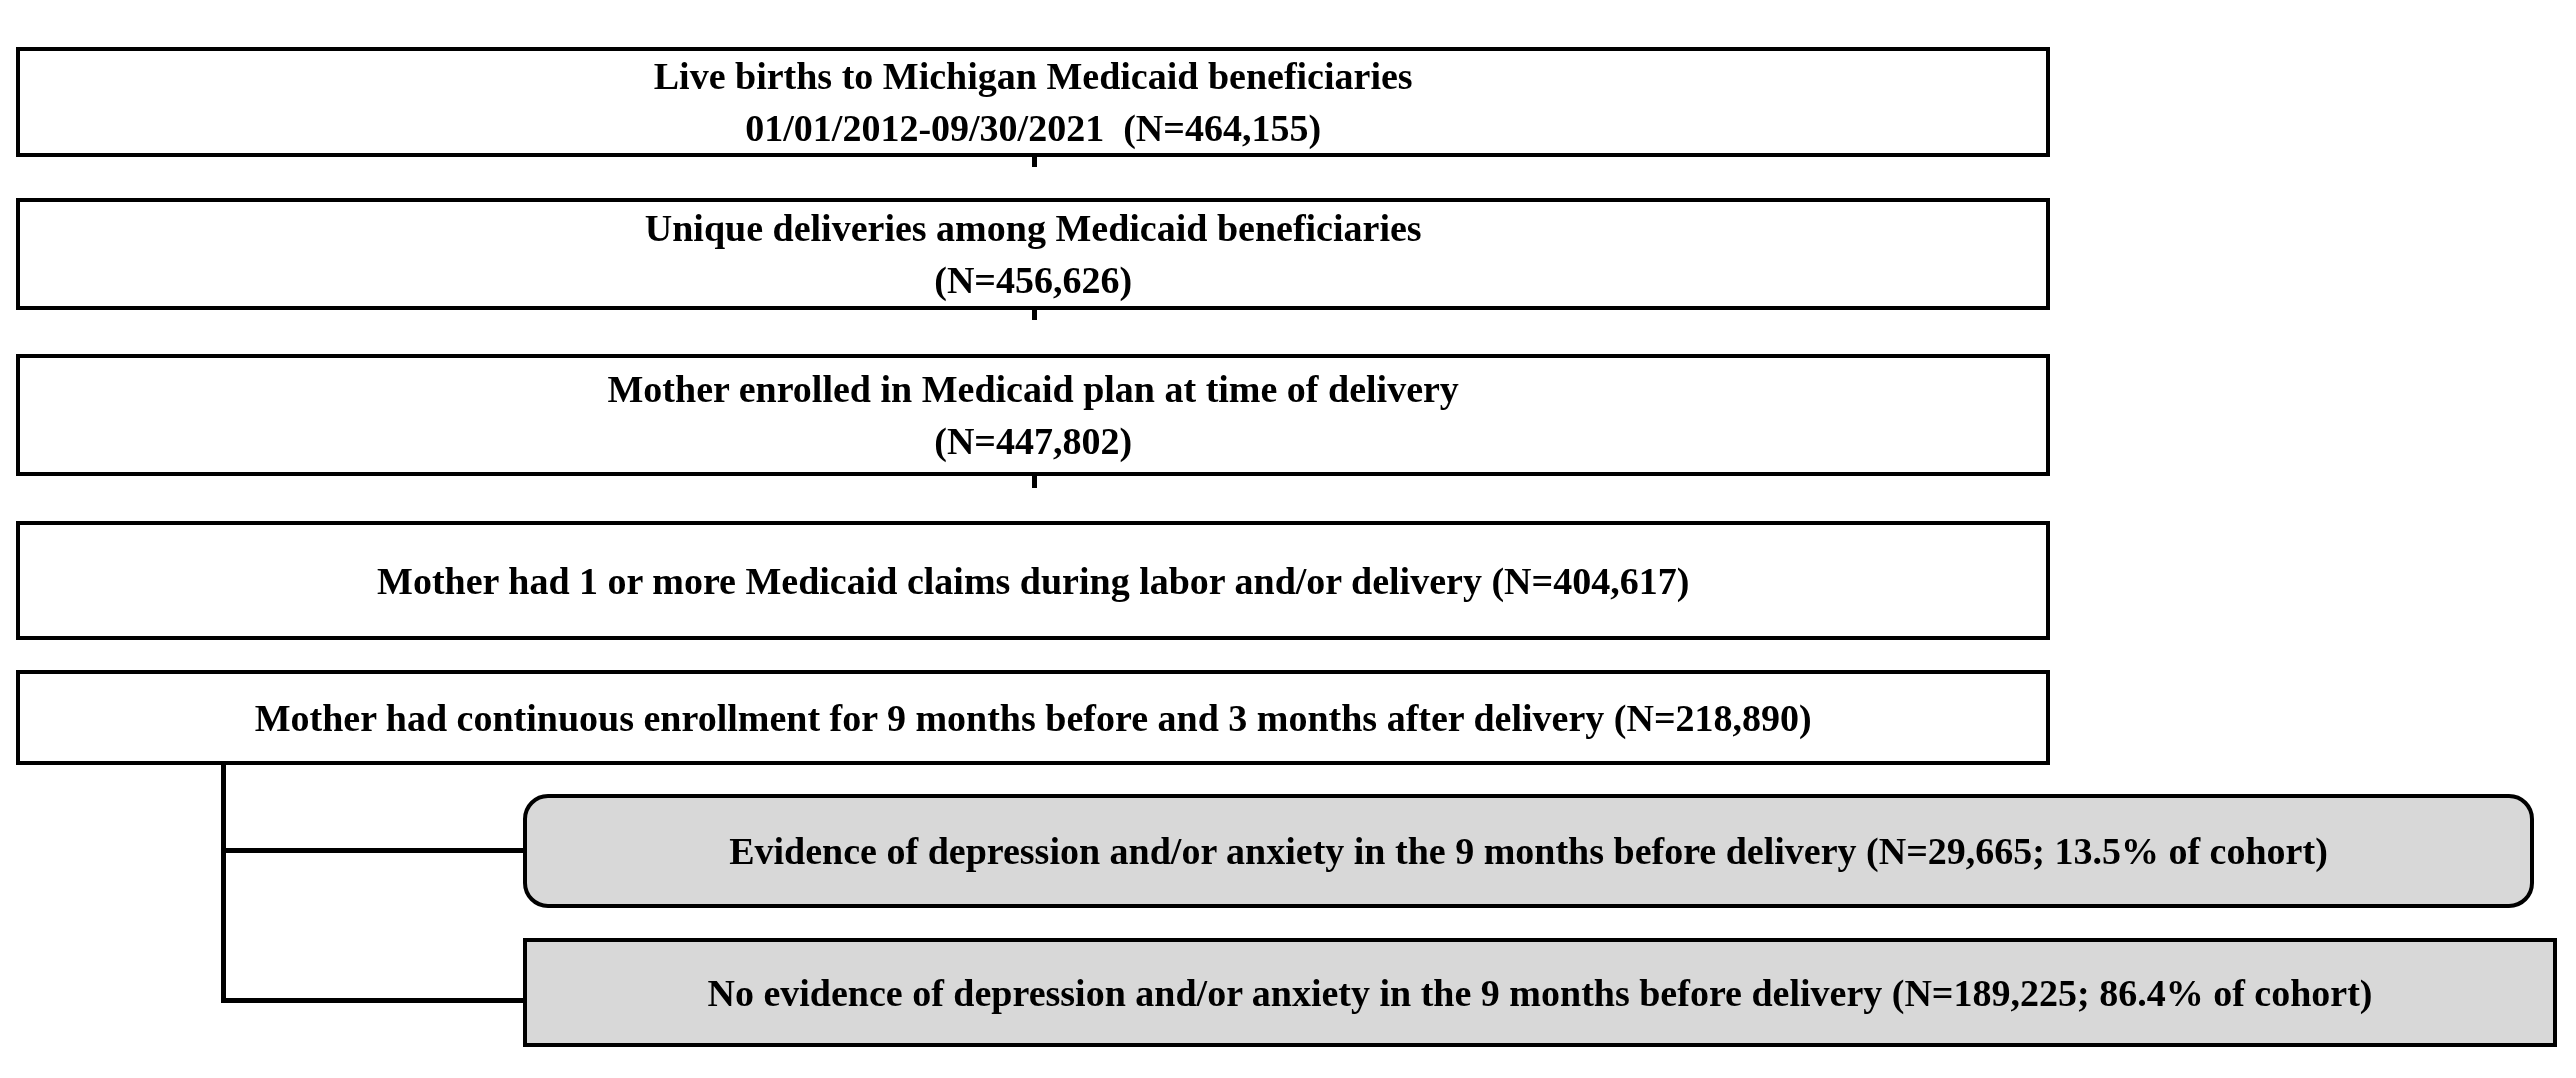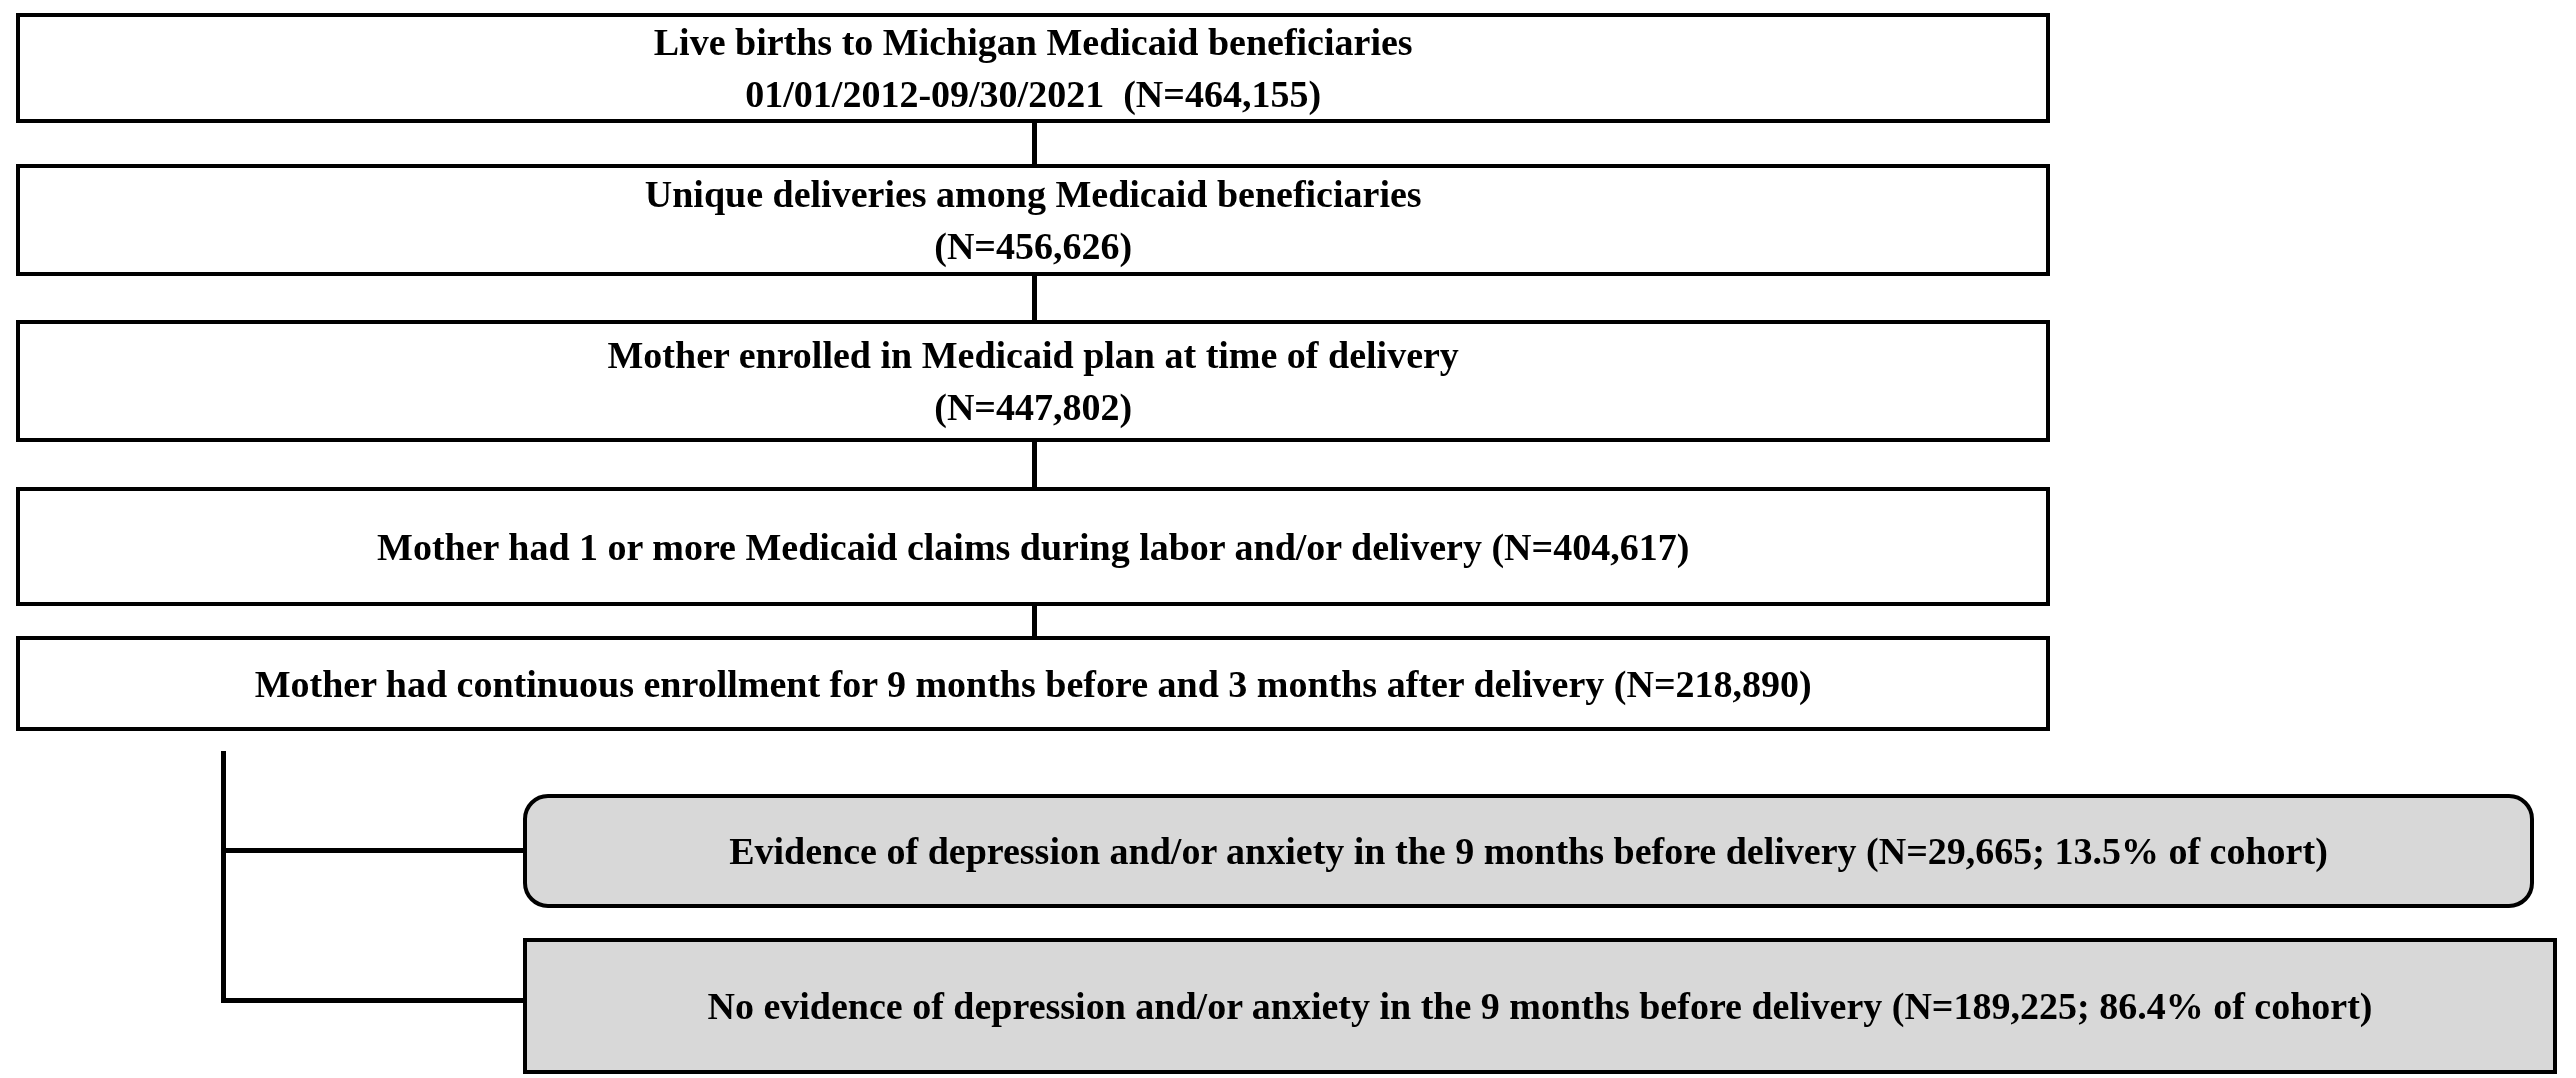--- a/index.html
+++ b/index.html
@@ -25,20 +25,21 @@
     position:absolute;
     left:16.2px;
     width:2034px;
     background:var(--box-fill);
     border:var(--line-w) solid var(--border-color);
     display:flex;
     flex-direction:column;
     justify-content:center;
     align-items:center;
     text-align:center;
+    margin-top:34px;
   }
   .branch-box{
     position:absolute;
     left:523px;
     background:var(--branch-fill);
     border:var(--line-w) solid var(--border-color);
     display:flex;
     flex-direction:column;
     justify-content:center;
     align-items:center;
@@ -90,18 +91,18 @@
   </div>
 
   <div class="box" style="top:636px;height:95px;">
     <div class="line">Mother had continuous enrollment for 9 months before and 3 months after delivery (N=218,890)</div>
   </div>
 
   <div class="branch-box" style="top:794px;height:114px;width:2011px;border-radius:25px;">
     <div class="line">Evidence of depression and/or anxiety in the 9 months before delivery (N=29,665; 13.5% of cohort)</div>
   </div>
 
-  <div class="branch-box" style="top:938px;height:136px;width:2034px;">
+  <div class="branch-box" style="top:938px;height:109px;width:2034px;">
     <div class="line">No evidence of depression and/or anxiety in the 9 months before delivery (N=189,225; 86.4% of cohort)</div>
   </div>
 
 </div>
 
 
 </body></html>

